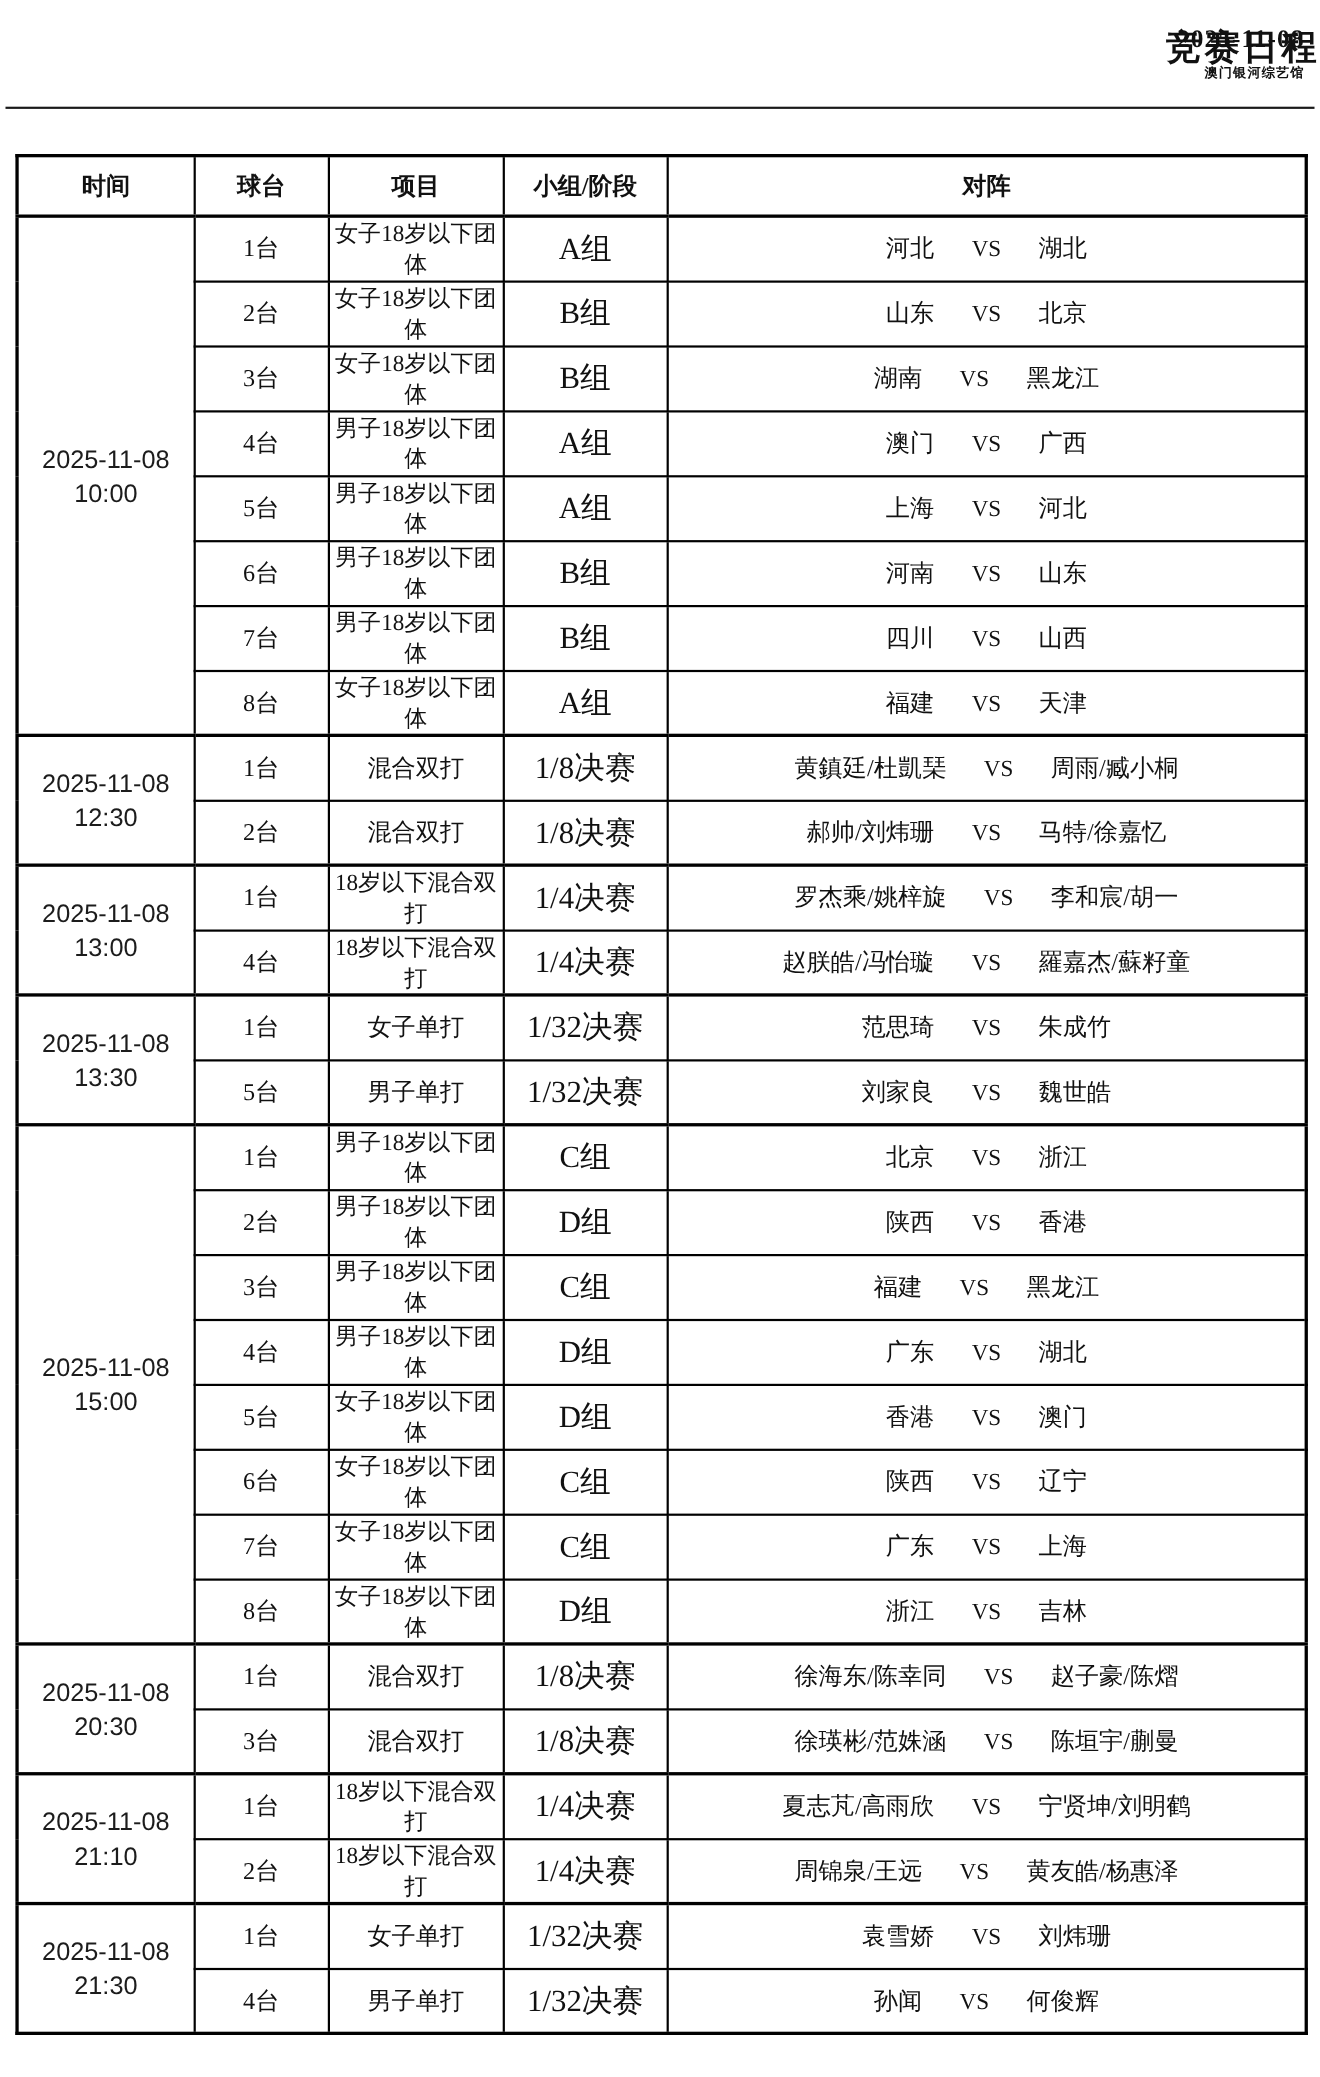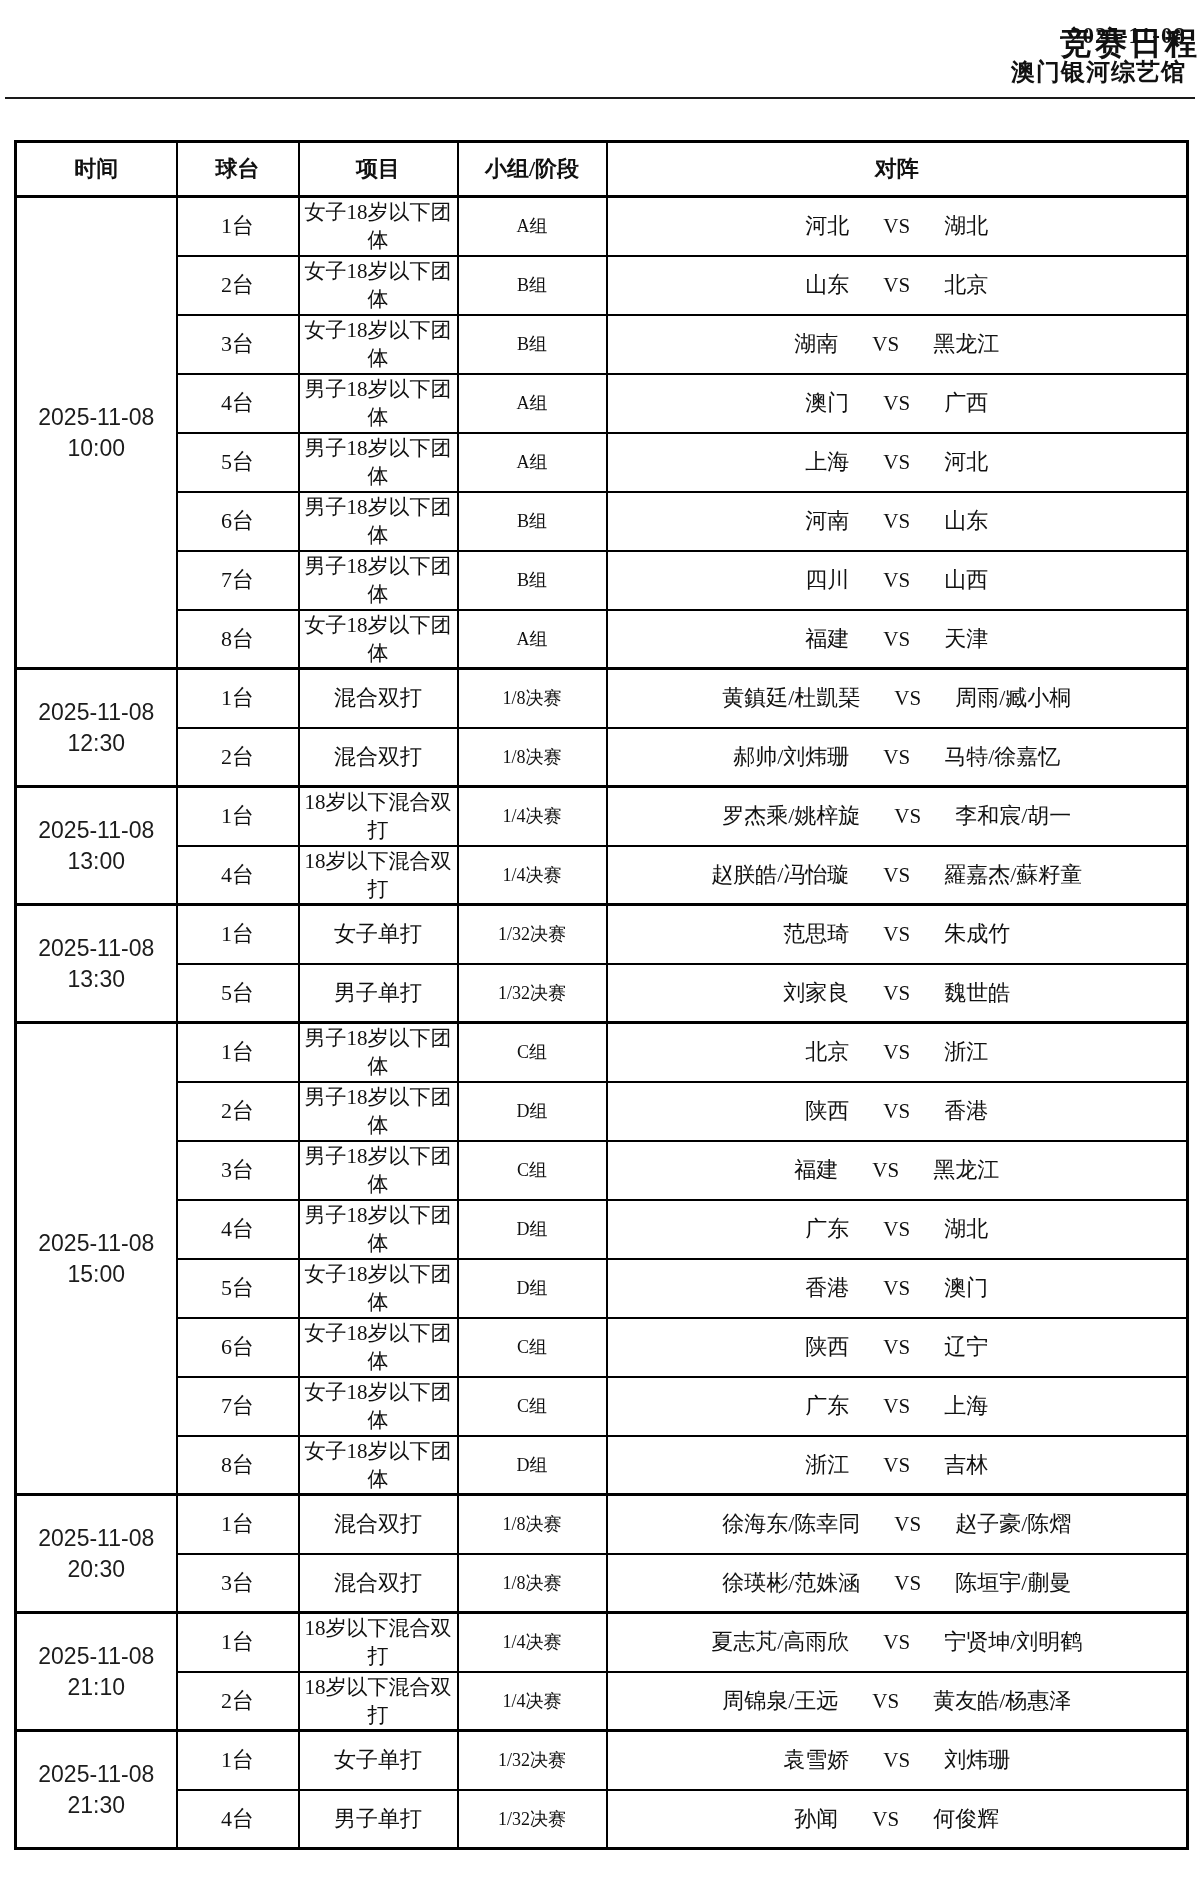--- a/index.html
+++ b/index.html
@@ -14,21 +14,21 @@
   .page-title {
     position:absolute; left:0; right:0; top:22px;
     margin:0; text-align:right;
     font-size:32px; font-weight:bold; letter-spacing:3px;
   }
   .header-right {
     position:absolute; right:14px; top:24px;
     text-align:right; line-height:1;
   }
   .header-date { font-size:23px; font-weight:bold; letter-spacing:1px; }
-  .header-venue { font-size:24px; font-weight:bold; margin-top:13px; letter-spacing:1px; }
+  .header-venue { font-size:12px; font-weight:bold; margin-top:13px; letter-spacing:1px; }
   .rule { height:2px; background:#1a1a1a; margin:0 5px 0 5px; }
 
   table.schedule {
     border-collapse:collapse;
     table-layout:fixed;
     margin:41px 0 0 14px;
     width:1172px;
   }
   table.schedule th, table.schedule td {
     border:2px solid #000;
@@ -48,21 +48,21 @@
   col.c-stage { width:149px; }
   col.c-match { width:581px; }
 
   .time-cell {
     font-family:"Liberation Sans", sans-serif;
     font-size:23px; line-height:31px; color:#1c1c1c;
   }
   .tableno-cell { font-size:22px; }
   .event-cell  { font-size:22px; }
   .event-cell.small { font-size:21px; letter-spacing:0; }
-  .stage-cell  { font-size:18px; }
+  .stage-cell  { font-size:28px; }
   .matchup-cell { font-size:22px; }
   .matchup-cell .vs { margin:12px 34px; font-size:21px; }
 </style>
 </head>
 <body>
 
 <div class="page">
   <div class="header">
     <h1 class="page-title">竞赛日程</h1>
     <div class="header-right">

